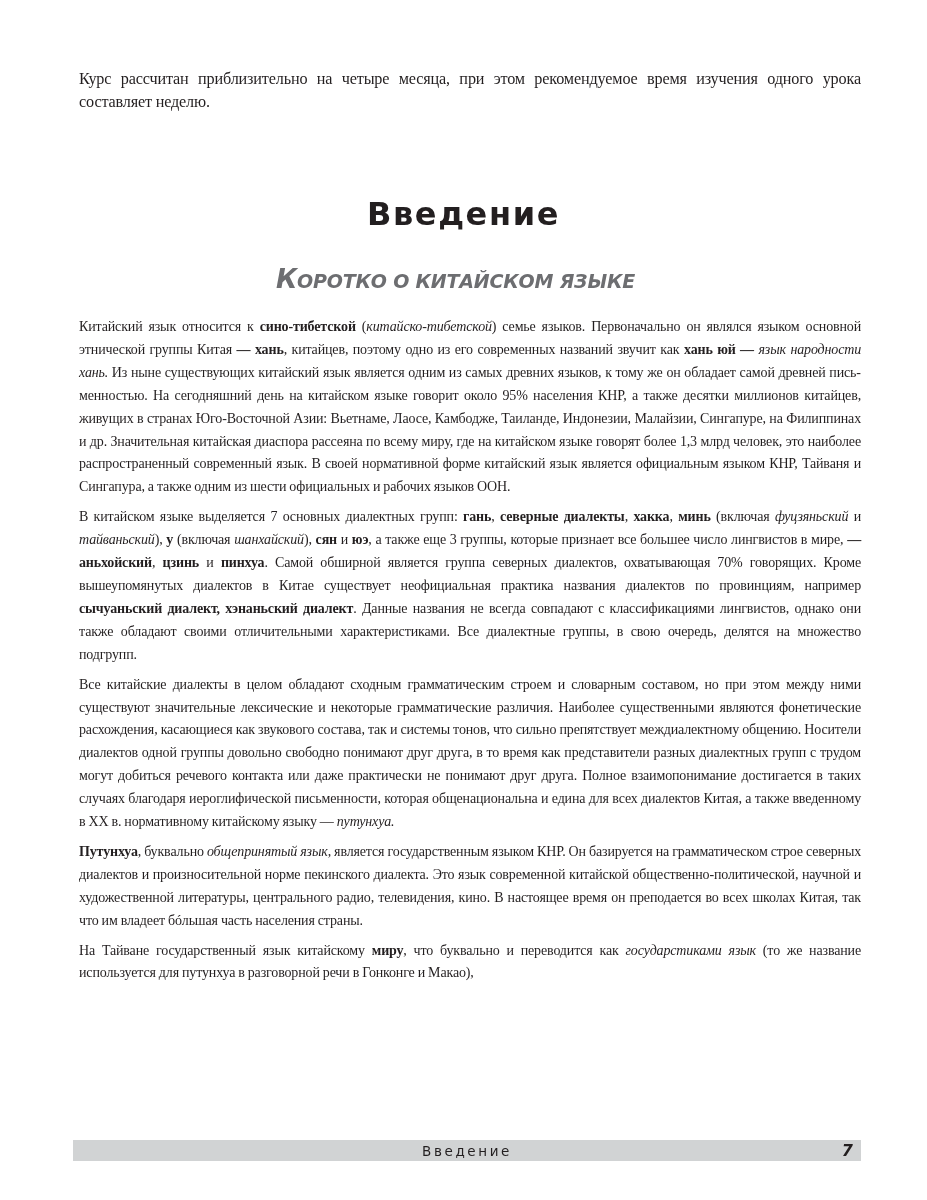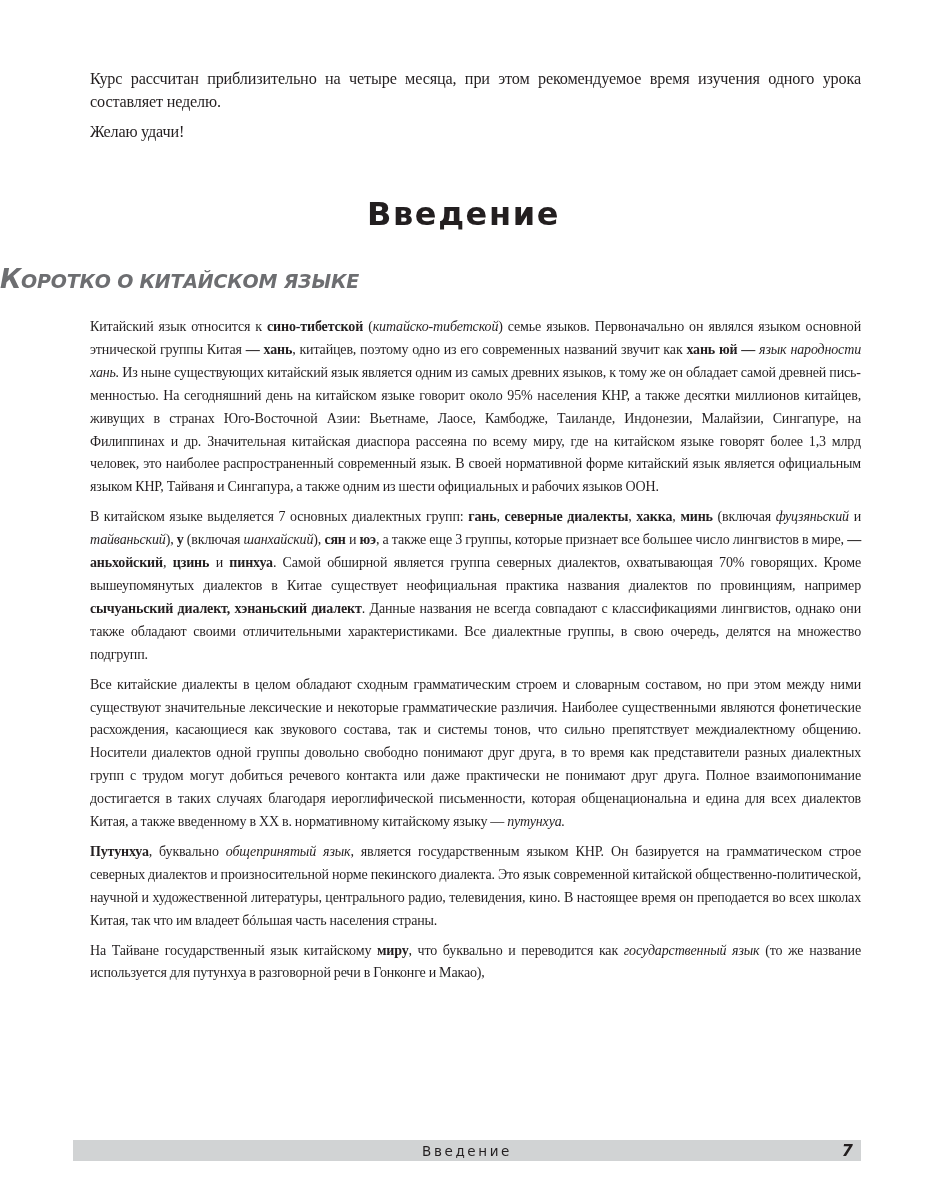--- a/index.html
+++ b/index.html
@@ -3,38 +3,38 @@
 <meta charset="utf-8">
 <style>
   html, body { margin: 0; padding: 0; background: #ffffff; }
   body { width: 927px; height: 1200px; position: relative; overflow: hidden; }
   .page {
     position: absolute; left: 73px; top: 68px; width: 788px;
     font-family: "Liberation Serif", serif;
     font-size: 16.2px; line-height: 22.9px; color: #231f20;
   }
   .p {
-    margin: 0 0 7px 17px;
+    margin: 0 0 7px 6px;
     text-align: justify;
     letter-spacing: -0.15px;
     word-spacing: -0.3px;
     hyphens: manual;
   }
   .p b { font-weight: bold; }
   .p i { font-style: italic; }
   .chapter-title {
     position: absolute; left: 0; right: 0; top: 195px;
     text-align: center;
     font-family: "DejaVu Sans", sans-serif;
     font-weight: bold; font-size: 32px; letter-spacing: 1.6px;
     color: #231f20; margin: 0;
   }
   .section-title {
     position: absolute; left: 0; right: 16px; top: 264px;
-    text-align: left;
+    text-align: center;
     font-family: "DejaVu Sans", sans-serif;
     font-weight: bold; font-style: italic;
     font-size: 19px; letter-spacing: -0.2px;
     color: #6d6e71; margin: 0;
   }
   .section-title .big { font-size: 26px; }
   .body-block { position: absolute; left: 73px; top: 316px; width: 788px;
     font-family: "Liberation Serif", serif;
     font-size: 14px; line-height: 22.9px; color: #231f20; }
   .footer-bar {
@@ -51,35 +51,34 @@
     position: absolute; right: 8px; top: 0; height: 21px; line-height: 22px;
     font-family: "DejaVu Sans", sans-serif; font-size: 16px; font-weight: bold; font-style: italic;
     color: #231f20;
   }
 </style>
 </head>
 <body>
 
 <div class="page">
   <p class="p">Курс рассчитан приблизительно на четыре месяца, при этом рекомендуемое время изучения одного урока составляет неделю.</p>
-  <p class="p">Желаю удачи!</p>
 </div>
 
 <h1 class="chapter-title">Введение</h1>
 
 <h2 class="section-title"><span class="big">К</span><span>ОРОТКО О КИТАЙСКОМ ЯЗЫКЕ</span></h2>
 
 <div class="body-block">
   <p class="p"><span>Китайский язык относится к </span><b>сино-тибетской</b><span> (</span><i>китайско-тибетской</i><span>) семье языков. Первоначаль­но он являлся языком основной этнической группы Китая </span><b>— хань</b><span>, китайцев, поэтому одно из его современных названий звучит как </span><b>хань юй —</b><span> </span><i>язык народности хань.</i><span> Из ныне существующих ки­тайский язык является одним из самых древних языков, к тому же он обладает самой древней пись­менностью. На сегодняшний день на китайском языке говорит около 95% населения КНР, а также десятки миллионов китайцев, живущих в странах Юго-Восточной Азии: Вьетнаме, Лаосе, Камбод­же, Таиланде, Индонезии, Малайзии, Сингапуре, на Филиппинах и др. Значительная китайская диа­спора рассеяна по всему миру, где на китайском языке говорят более 1,3 млрд человек, это наибо­лее распространенный современный язык. В своей нормативной форме китайский язык является официальным языком КНР, Тайваня и Сингапура, а также одним из шести официальных и рабочих языков ООН.</span></p>
 
   <p class="p"><span>В китайском языке выделяется 7 основных диалектных групп: </span><b>гань</b><span>, </span><b>северные диалекты</b><span>, </span><b>хакка</b><span>, </span><b>минь</b><span> (включая </span><i>фуцзяньский</i><span> и </span><i>тайваньский</i><span>), </span><b>у</b><span> (включая </span><i>шанхайский</i><span>), </span><b>сян</b><span> и </span><b>юэ</b><span>, а также еще 3 груп­пы, которые признает все большее число лингвистов в мире, </span><b>— аньхойский</b><span>, </span><b>цзинь</b><span> и </span><b>пинхуа</b><span>. Самой обширной является группа северных диалектов, охватывающая 70% говорящих. Кроме вышеупо­мянутых диалектов в Китае существует неофициальная практика названия диалектов по провин­циям, например </span><b>сычуаньский диалект, хэнаньский диалект</b><span>. Данные названия не всегда совпадают с классификациями лингвистов, однако они также обладают своими отличительными характери­стиками. Все диалектные группы, в свою очередь, делятся на множество подгрупп.</span></p>
 
   <p class="p"><span>Все китайские диалекты в целом обладают сходным грамматическим строем и словарным соста­вом, но при этом между ними существуют значительные лексические и некоторые грамматические различия. Наиболее существенными являются фонетические расхождения, касающиеся как звуко­вого состава, так и системы тонов, что сильно препятствует междиалектному общению. Носители диалектов одной группы довольно свободно понимают друг друга, в то время как представители разных диалектных групп с трудом могут добиться речевого контакта или даже практически не понимают друг друга. Полное взаимопонимание достигается в таких случаях благодаря иероглифи­ческой письменности, которая общенациональна и едина для всех диалектов Китая, а также введен­ному в XX в. нормативному китайскому языку — </span><i>путунхуа.</i></p>
 
   <p class="p"><b>Путунхуа</b><span>, буквально </span><i>общепринятый язык</i><span>, является государственным языком КНР. Он базируется на грамматическом строе северных диалектов и произносительной норме пекинского диалекта. Это язык современной китайской общественно-политической, научной и художественной литературы, центрального радио, телевидения, кино. В настоящее время он преподается во всех школах Китая, так что им владеет бóльшая часть населения страны.</span></p>
 
-  <p class="p"><span>На Тайване государственный язык китайскому </span><b>миру</b><span>, что буквально и переводится как </span><i>государ­ственный язык</i><span> (то же название используется для путунхуа в разговорной речи в Гонконге и Макао),</span></p>
+  <p class="p"><span>На Тайване государственный язык китайскому </span><b>миру</b><span>, что буквально и переводится как </span><i>государ­стиками язык</i><span> (то же название используется для путунхуа в разговорной речи в Гонконге и Макао),</span></p>
 </div>
 
 <div class="footer-bar">
   <div class="footer-label">Введение</div>
   <div class="page-number">7</div>
 </div>
 
 </body></html>

